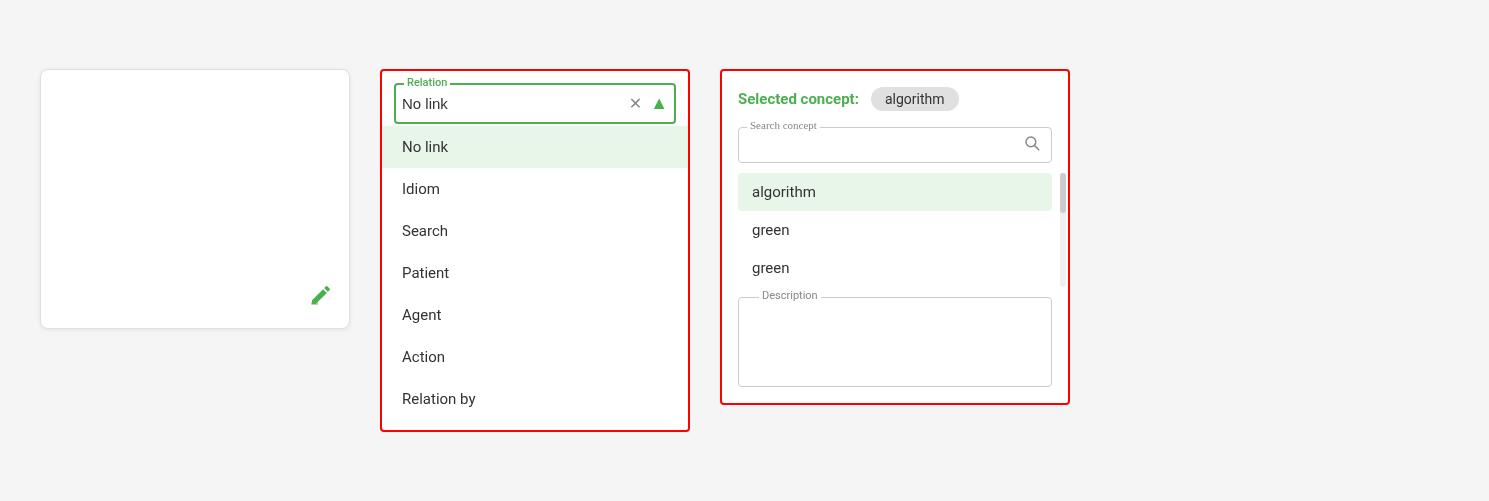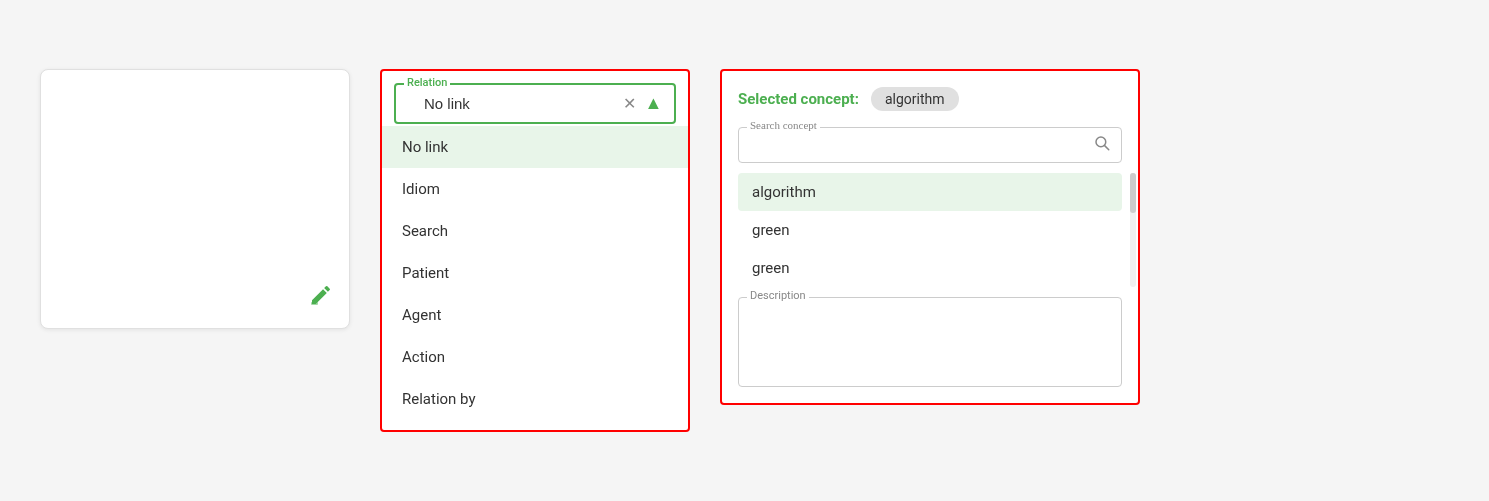--- a/index.html
+++ b/index.html
@@ -60,21 +60,21 @@
       flex-shrink: 0;
       padding-bottom: 10px;
     }
     .relation-field {
       margin: 12px 12px 0 12px;
       border: 2px solid #4caf50;
       border-radius: 4px;
       position: relative;
       display: flex;
       align-items: center;
-      padding: 8px 28px;
+      padding: 8px 6px;
     }
     .relation-label {
       position: absolute;
       top: -9px;
       left: 8px;
       background: white;
       color: #4caf50;
       font-size: 11px;
       padding: 0 3px;
       font-weight: 500;
@@ -117,21 +117,21 @@
     }
     .dropdown-item.selected {
       background: #e8f5e9;
     }
 
     
     .right-panel {
       border: 2.5px solid red;
       border-radius: 4px;
       background: white;
-      width: 420px;
+      width: 350px;
       flex-shrink: 0;
       padding: 16px;
     }
     .selected-concept-row {
       display: flex;
       align-items: center;
       gap: 12px;
       margin-bottom: 16px;
     }
     .selected-concept-label {
@@ -193,21 +193,21 @@
       border: 1px solid #ccc;
       border-radius: 4px;
       padding: 6px 10px;
       min-height: 90px;
       position: relative;
       margin-top: 4px;
     }
     .description-label {
       position: absolute;
       top: -9px;
-      left: 8px;
+      left: 20px;
       background: white;
       font-size: 11px;
       color: #888;
       padding: 0 3px;
     }
 
     
     .right-concepts-container {
       position: relative;
     }

